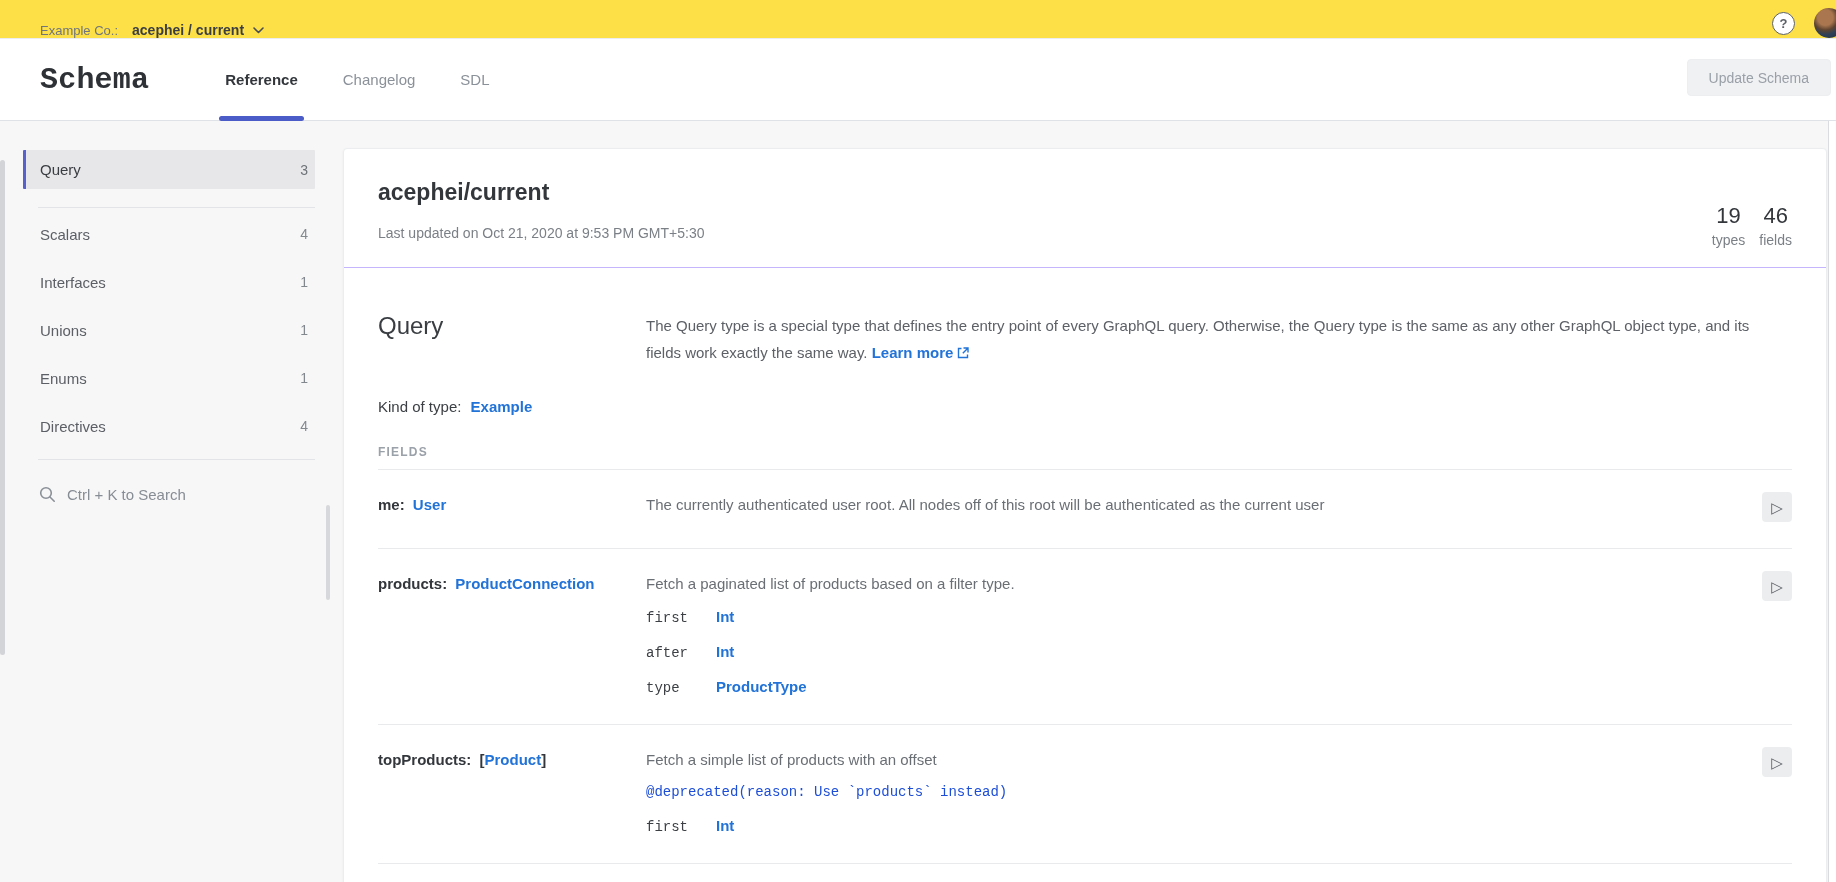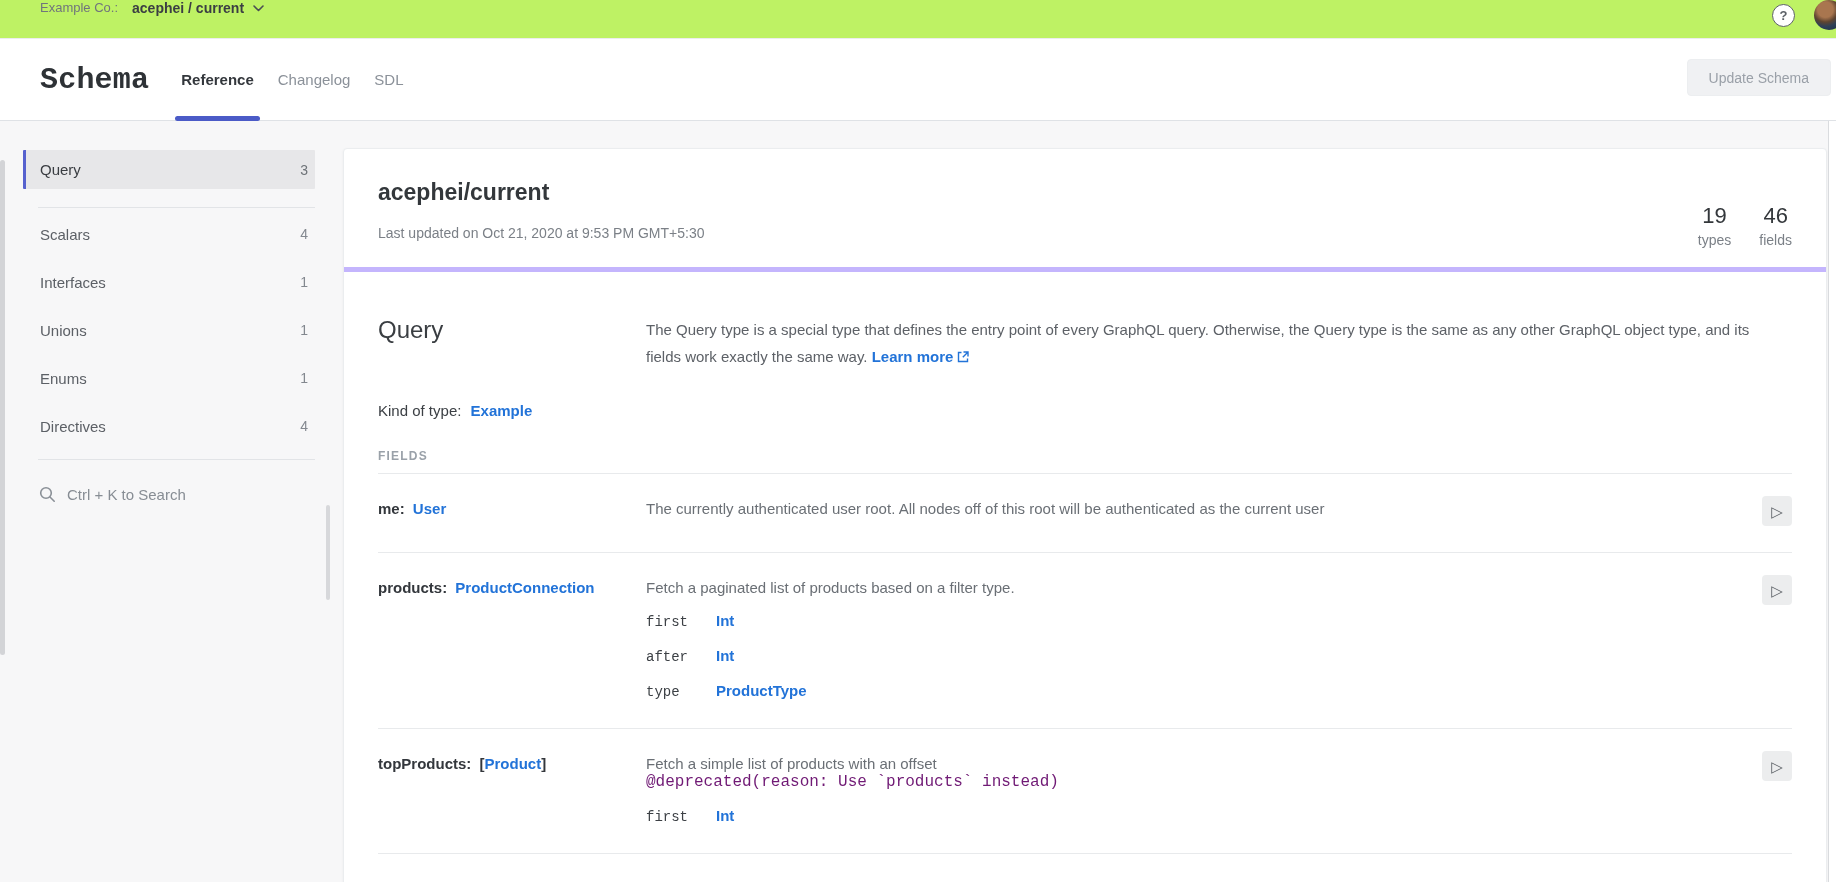--- a/index.html
+++ b/index.html
@@ -7,22 +7,22 @@
   body {
     font-family: "Liberation Sans", sans-serif;
     background:#f7f7f8;
     position:relative;
     overflow:hidden;
     color:#3a3d42;
   }
   
   .topbar {
     position:absolute; top:0; left:0; right:0; height:39px;
-    background:#bef264; border-bottom:1px solid #ecedef;
-    display:flex; align-items:flex-start; padding-left:40px;
+    background:#fde047; border-bottom:1px solid #ecedef;
+    display:flex; align-items:flex-end; padding-left:40px;
   }
   .org-label { font-size:13px; color:#70757c; }
   .graph-selector { display:flex; align-items:center; margin-left:14px; cursor:pointer; }
   .graph-name { font-size:14px; font-weight:700; color:#3b3e43; }
   .chev { margin-left:9px; display:inline-flex; }
   .topbar-right { margin-left:auto; display:flex; align-items:center; }
   .help-btn {
     width:23px; height:23px; border-radius:50%;
     border:1.5px solid #5c6167; color:#5c6167;
     font-size:13px; font-weight:700; background:#fff;
@@ -34,21 +34,21 @@
     background: radial-gradient(circle at 38% 32%, #a9764f 0 28%, #5f4430 45%, #2d3f57 62%, #1d2b3c 100%);
     margin-right:-8px; flex:0 0 auto; cursor:pointer;
   }
   
   .header {
     position:absolute; top:39px; left:0; right:0; height:82px;
     background:#fff; border-bottom:1px solid #dfe2e6;
     display:flex; align-items:center; padding-left:40px;
   }
   .page-title { font-size:30px; font-weight:700; color:#2e3236; letter-spacing:.2px;font-family:Liberation Mono, monospace; }
-  .tabs { display:flex; margin-left:32px; gap:24px; align-self:stretch; align-items:flex-start; }
+  .tabs { display:flex; margin-left:76px; gap:45px; align-self:stretch; align-items:flex-start; }
   .tab { font-size:15px; color:#8b9199; cursor:pointer; position:relative; align-self:stretch; display:flex; align-items:center; }
   .tab.active { color:#33373c; font-weight:700; }
   .tab.active::after {
     content:""; position:absolute; left:-6px; right:-6px; bottom:-1px; height:5px;
     background:#4b5bc7; border-radius:4px;
   }
   .update-btn {
     position:absolute; right:5px; top:20px; height:37px; padding:0 21px;
     background:#f0f1f3; border:1px solid #eceef0; border-radius:4px;
     color:#9aa0a8; font-size:14px; font-family:Liberation Sans, sans-serif; cursor:default;
@@ -74,27 +74,27 @@
   .side-search {
     display:flex; align-items:center; gap:11px; padding-left:16px;
     margin-top:22px; color:#878d94; font-size:15px; cursor:pointer; height:24px;
   }
   
   .card {
     position:absolute; left:343px; top:148px; width:1484px; height:780px;
     background:#fff; border:1px solid #ebedef; border-radius:4px;
     box-shadow:0 1px 3px rgba(0,0,0,.05);
   }
-  .card-head { position:relative; padding:24px 34px 26px; border-bottom:5px solid #c4b5fd; }
+  .card-head { position:relative; padding:24px 34px 26px; border-bottom:1px solid #c4b5fd; }
   .graph-title { font-size:23px; font-weight:600; color:#33373b; margin-top:6px; }
   .version-line { margin-top:22px; font-size:15px; color:#3c4044; }
   .version-label { font-weight:700; }
   .version-value { font-family:"Liberation Mono", monospace; font-size:15px; color:#4a4e53; margin-left:6px; }
   .updated { margin-top:19px; font-size:14px; color:#7b8087; }
-  .stats { position:absolute; right:34px; top:54px; display:flex; gap:28px; }
+  .stats { position:absolute; right:34px; top:54px; display:flex; gap:14px; }
   .stat { text-align:center; }
   .stat-value { font-size:22px; color:#33373b; }
   .stat-label { font-size:14px; color:#7b8087; margin-top:3px; }
   
   .type-section { padding:0 34px; }
   .type-grid { display:grid; grid-template-columns:268px 1fr; margin-top:44px; }
   .type-name { font-size:24px; font-weight:400; color:#3a3e42; }
   .type-desc { font-size:15px; line-height:27px; color:#5d6167; max-width:1115px; }
   a.link { color:#2273d8; text-decoration:none; cursor:pointer; }
   a.link.b { font-weight:600; }
@@ -111,21 +111,21 @@
     padding:25px 0 26px; border-bottom:1px solid #e8eaec; align-items:start;
   }
   .field-name { font-size:15px; font-weight:700; color:#33373c; line-height:19px; }
   .field-name .bracket { color:#33373c; font-weight:700; }
   .field-name a { margin-left:4px;margin-top:6px; }
   .field-desc { font-size:15px; color:#6a6f75; line-height:19px; }
   .args { margin-top:13px; }
   .arg { display:flex; align-items:baseline; margin-top:14px; line-height:19px; }
   .arg-name { font-family:"Liberation Mono", monospace; font-size:14px; color:#3c4045; width:58px; margin-right:12px; }
   .arg-type { font-size:15px; }
-  .deprecated { font-family:"Liberation Mono", monospace; font-size:16px; color:#701a75; line-height:19px; }
+  .deprecated { font-family:"Liberation Mono", monospace; font-size:14px; color:#1d4ed8; margin-top:14px; line-height:19px; }
   .dep-gap { margin-top:12px; }
   .play-btn {
     width:30px; height:30px; background:#ecedee; border:none; border-radius:4px;
     color:#5d6268; font-size:15px; line-height:1; cursor:pointer;
     display:flex; align-items:center; justify-content:center;
     justify-self:end; margin-top:-3px;
   }
   svg { display:block; }
 </style>
 </head>

